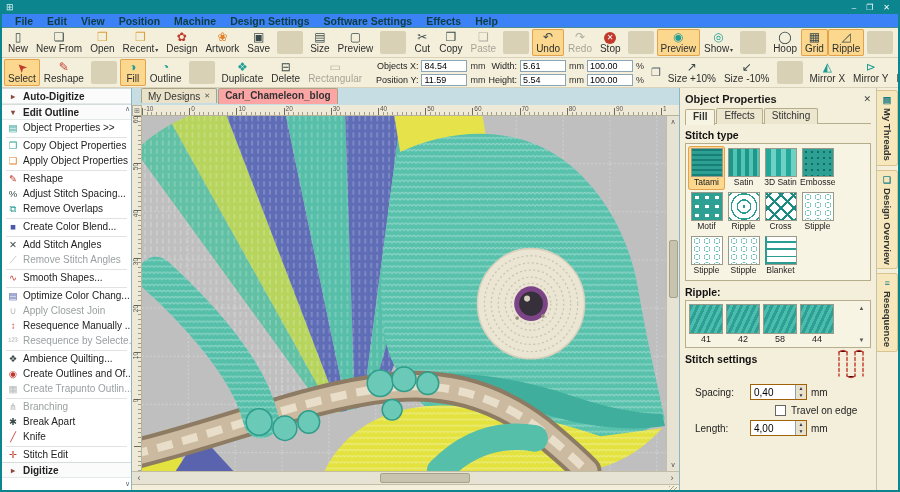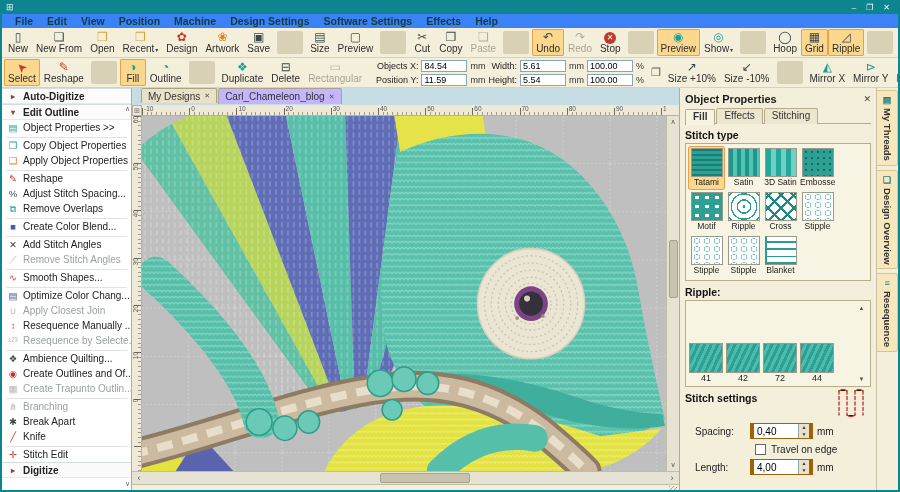--- a/index.html
+++ b/index.html
@@ -62,21 +62,21 @@
   .ic-r .tbx-ic { color:#c0392b; }
   .ic-o .tbx-ic { color:#e07f28; }
   .ic-b .tbx-ic { color:#4a5aa8; }
   .tbx-scroll { position:absolute; right:1px; font-size:7px; color:#667; line-height:8px; }
   .tbx-scroll.up { top:17px; }
   .tbx-scroll.down { bottom:2px; }
   
   .canvas-zone { flex:1; display:flex; flex-direction:column; background:#c7dde4; min-width:0; }
   .doc-tabs { height:17px; display:flex; gap:1px; padding-left:9px; background:#c7dde4; }
   .doc-tab { display:flex; align-items:center; gap:4px; background:#e9e2c8; border:1px solid #aaa487; border-bottom:none; border-radius:2px 2px 0 0; padding:1px 6px; font-size:10px; color:#333; height:15px; }
-  .doc-tab.active { background:#c4b5fd; font-weight:normal; height:16px; }
+  .doc-tab.active { background:#fca5a5; font-weight:bold; height:16px;flex-direction:column; }
   .tab-close { font-size:7px; color:#555; }
   .ruler-row { display:flex; height:11px; }
   .ruler-corner { width:10px; background:#efead8; border:1px solid #b8b29a; font-size:7px; line-height:9px; text-align:center; color:#666; }
   .hruler { flex:1; background:#efead8; border-bottom:1px solid #b8b29a; position:relative; overflow:hidden;
     background-image:
       repeating-linear-gradient(90deg,#6f6a5c 0 1px,transparent 1px 47.2px),
       repeating-linear-gradient(90deg,#a29c8a 0 1px,transparent 1px 4.72px);
     background-size:100% 7px,100% 3px; background-position:left bottom,left bottom; background-repeat:repeat-x,repeat-x; }
   .hruler-nums { display:flex; position:absolute; top:0; left:0; }
   .hnum { flex:0 0 47.2px; font-size:6.5px; color:#555; padding-left:2px; }
@@ -122,34 +122,34 @@
   .sw-satin3d .sw { background:repeating-linear-gradient(90deg,#24a89b 0 5px,#6fd0c4 5px 10px); }
   .sw-embossed .sw { background-color:#2ea093; background-image:radial-gradient(#0e6f68 1.2px,transparent 1.4px); background-size:6px 6px; }
   .sw-motif .sw { background-color:#2ea093; background-image:radial-gradient(#ffffff 2px,transparent 2.3px); background-size:10px 9px; }
   .sw-ripple .sw { background-color:#fff; background-image:repeating-radial-gradient(circle at 50% 50%,#2a9d93 0 1.3px,#ffffff 1.3px 6px); }
   .sw-cross .sw { background-color:#fff;
     background-image:repeating-linear-gradient(45deg,#1d8a82 0 2px,transparent 2px 9px),repeating-linear-gradient(-45deg,#1d8a82 0 2px,transparent 2px 9px); }
   .sw-stipple .sw { background-color:#fff; background-image:radial-gradient(closest-side,transparent 50%,#6fbfb6 52% 68%,transparent 70%); background-size:10px 8px; }
   .sw-blanket .sw { background-color:#fff; background-image:repeating-linear-gradient(0deg,#2a9d93 0 1.5px,transparent 1.5px 7px); border-left:2px solid #2a9d93; }
   .pattern-box { display:flex; }
   .pattern-cells { display:flex; gap:3px; flex:1; }
-  .pattern-cell { display:flex; flex-direction:column; align-items:center;margin-top:39px; }
+  .pattern-cell { display:flex; flex-direction:column; align-items:center; }
   .pat { width:34px; height:30px; border:1px solid #9a9a8a; background:repeating-linear-gradient(115deg,#2ea093 0 3px,#4bbcae 3px 6px); }
   .pat-label { font-size:9px; color:#222; }
   .pat-scroll { width:11px; display:flex; flex-direction:column; justify-content:space-between; align-items:center; font-size:6px; color:#555; padding:1px 0; }
   .settings-head { display:flex; align-items:flex-start; }
   .settings-head .group-label { flex:1; }
   .setting-row { display:flex; align-items:center; margin:4px 0 0 10px; }
   .setting-row label { width:55px; font-size:10px; color:#222; }
-  .spinbox { display:flex; align-items:center; border:4px solid #a16207; background:#000000; height:16px; }
+  .spinbox { display:flex; align-items:center; border:1px solid #a16207; background:#000000; height:16px; }
   .spinbox input { width:44px; border:none; font-size:10px; padding:0 3px; height:14px; font-family:"Liberation Sans",sans-serif; }
   .spin { display:flex; flex-direction:column; width:11px; border-left:1px solid #8aa5b5; }
   .spin span { font-size:5px; line-height:7px; text-align:center; color:#334; background:#e8e2cc; }
   .setting-unit { font-size:10px; margin-left:4px; color:#222; }
-  .check-row { display:flex; align-items:center; gap:5px; margin:5px 0 0 70px; }
+  .check-row { display:flex; align-items:center; gap:5px; margin:5px 0 0 90px; }
   .checkbox { width:11px; height:11px; border:1px solid #666; background:#fff; }
   .check-row span.cl { font-size:10px; color:#222; }
   
   .strip { width:22px; background:#f4efda; border-left:1px solid #c9c2a6; display:flex; flex-direction:column; gap:4px; padding-top:2px; }
   .side-tab { writing-mode:vertical-rl; background:#f6e7bd; border:1px solid #d9c490; border-left:none; border-radius:0 3px 3px 0; display:flex; align-items:center; gap:3px; padding:4px 1px; font-size:9.5px; font-weight:bold; color:#333; }
   .side-ic { font-size:9px; color:#1d7d86; writing-mode:horizontal-tb; }
 </style>
 </head>
 <body>
 
@@ -917,21 +917,21 @@
               <span class="pat-label">41</span>
             </div>
 
             <div class="pattern-cell" data-name="pattern-swatch">
               <div class="pat" data-name="pattern-preview"></div>
               <span class="pat-label">42</span>
             </div>
 
             <div class="pattern-cell" data-name="pattern-swatch">
               <div class="pat" data-name="pattern-preview"></div>
-              <span class="pat-label">72</span>
+              <span class="pat-label">58</span>
             </div>
 
             <div class="pattern-cell" data-name="pattern-swatch">
               <div class="pat" data-name="pattern-preview"></div>
               <span class="pat-label">44</span>
             </div>
           </div>
         <div class="pat-scroll">
           <span data-name="pattern-scroll-up-icon">▲</span>
           <span data-name="pattern-scroll-down-icon">▼</span>

